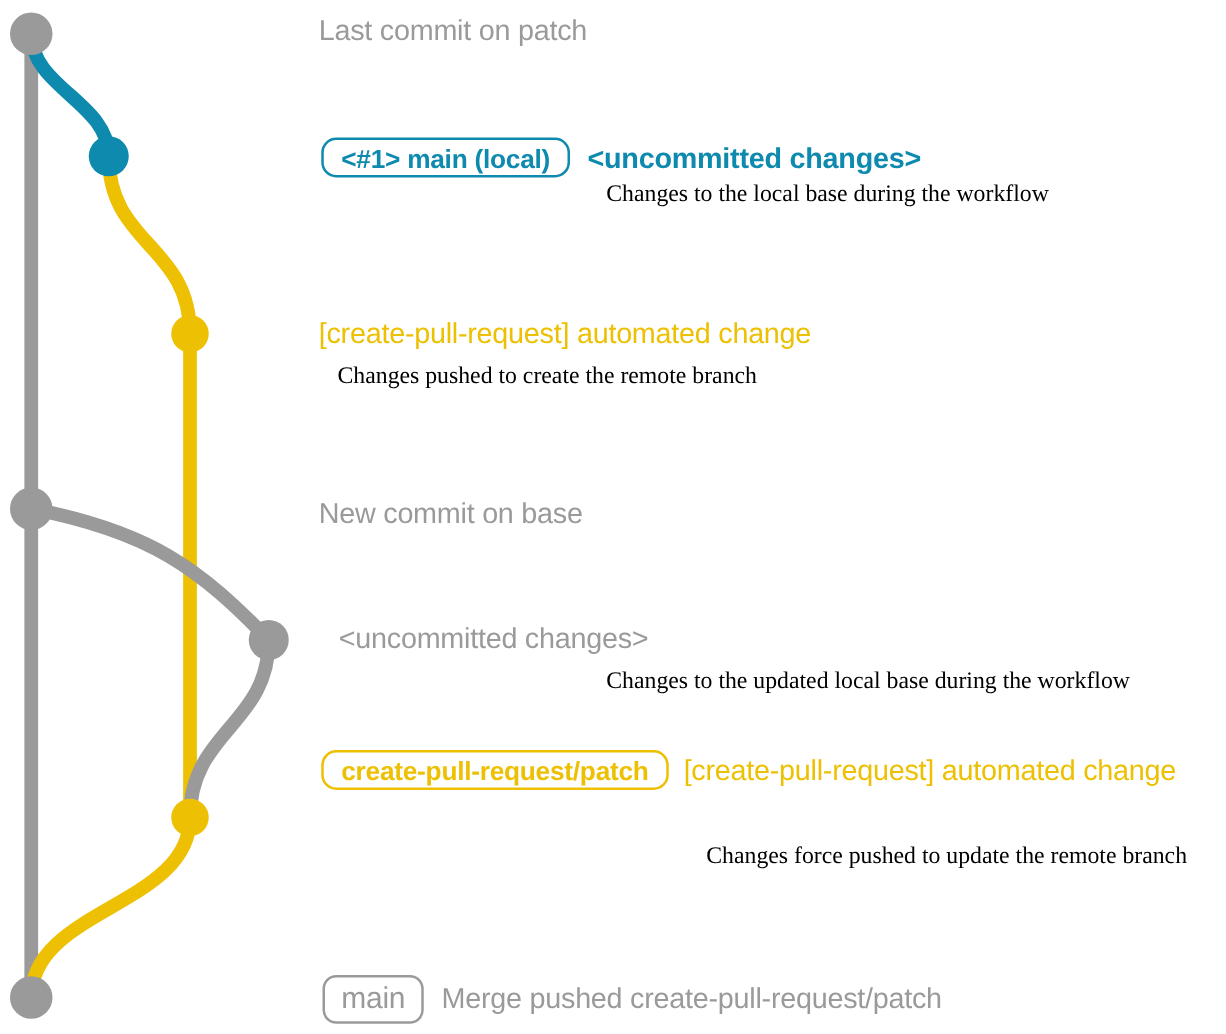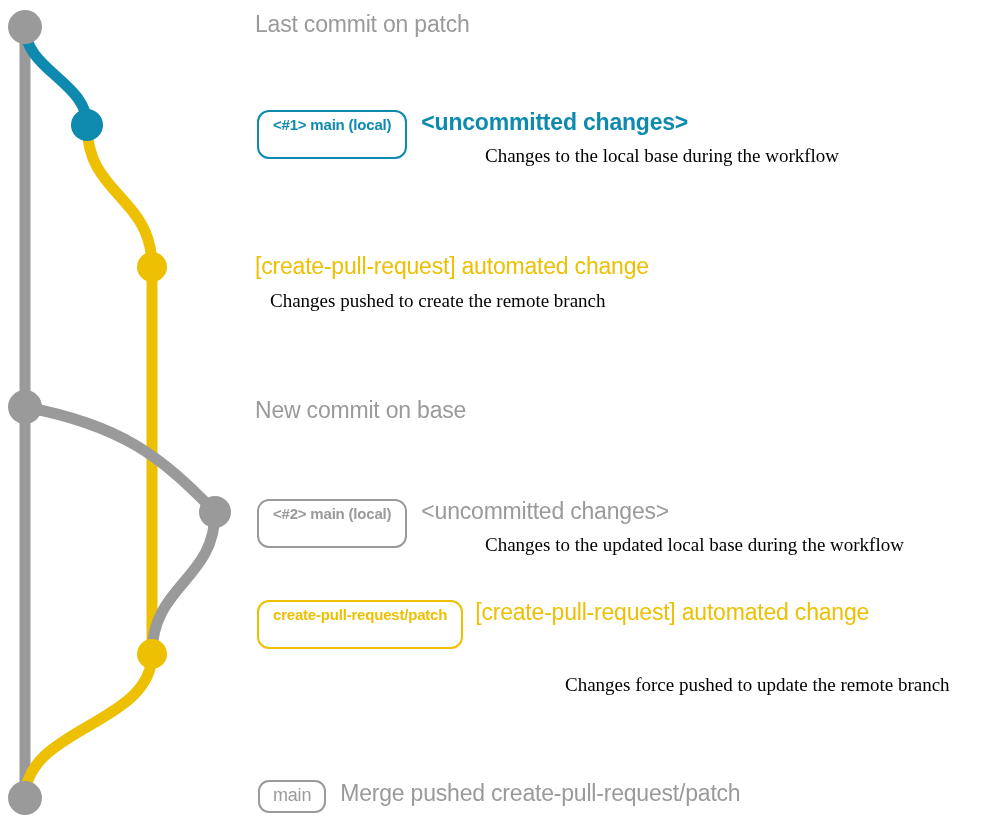--- a/index.html
+++ b/index.html
@@ -25,29 +25,29 @@
   .row {
     position: absolute;
     display: flex;
     align-items: baseline;
     white-space: nowrap;
   }
   .pill {
     display: inline-block;
     border: 2px solid currentColor;
     border-radius: 12px;
-    padding: 5px 14px 24px 14px;
-    font-size: 15px;
+    padding: 5px 14px 1px 14px;
+    font-size: 21px;
     font-weight: 700;
     letter-spacing: -0.2px;
     line-height: 1.05;
     background: #ffffff;
   }
   .pill.small {
-    font-size: 18px;
+    font-size: 24px;
     padding: 4px 13px 6px 13px;
     border-radius: 11px;
     font-weight: 400;
   }
   .headline {
     font-size: 23px;
     font-weight: 400;
     letter-spacing: -0.2px;
     line-height: 1;
   }
@@ -110,21 +110,20 @@
 <div class="row" style="left:255px; top:255px;">
   <span class="headline c-gold">[create-pull-request] automated change</span>
 </div>
 <div class="subtext" style="left:270px; top:291px;">Changes pushed to create the remote branch</div>
 
 <div class="row" style="left:255px; top:399px;align-items:center;">
   <span class="headline c-gray">New commit on base</span>
 </div>
 
 <div class="row" style="left:257px; top:499px;">
-  <span class="pill c-gray">&lt;#2&gt; main (local)</span>
   <span class="headline c-gray gap-a">&lt;uncommitted changes&gt;</span>
 </div>
 <div class="subtext" style="left:485px; top:535px;">Changes to the updated local base during the workflow</div>
 
 <div class="row" style="left:257px; top:600px;">
   <span class="pill c-gold">create-pull-request/patch</span>
   <span class="headline c-gold gap-b">[create-pull-request] automated change</span>
 </div>
 <div class="subtext" style="left:565px; top:675px;">Changes force pushed to update the remote branch</div>
 

